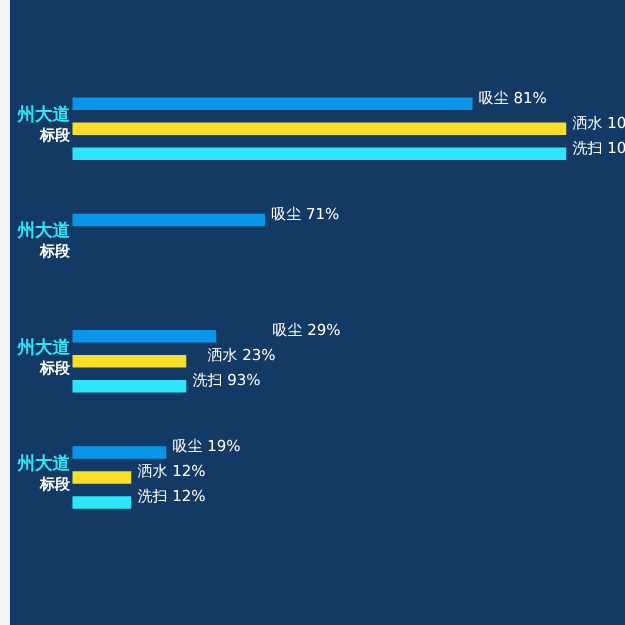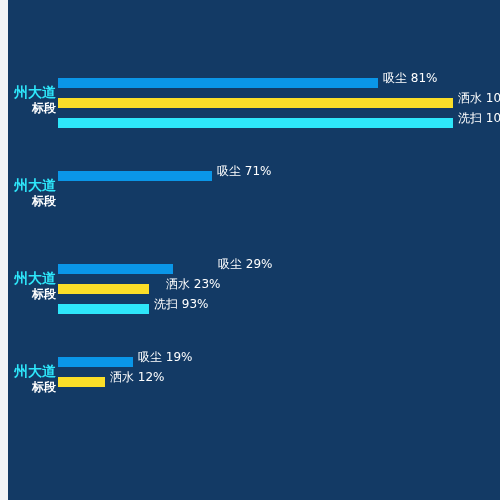--- a/index.html
+++ b/index.html
@@ -165,14 +165,20 @@
           <div class="bar-fill" style="width: 75px; background: rgb(10, 150, 232);"></div>
         </div>
         <div class="bar-value" style="left: 80px; color: rgb(255, 255, 255);">吸尘 19%</div>
       </div>
       <div class="bar-row r1">
         <div class="bar-track">
           <div class="bar-fill" style="width: 47px; background: rgb(250, 222, 40);"></div>
         </div>
         <div class="bar-value" style="left: 52px; color: rgb(255, 255, 255);">洒水 12%</div>
       </div>
+      <div class="bar-row r2">
+        <div class="bar-track">
+          <div class="bar-fill" style="width: 47px; background: rgb(46, 230, 250);"></div>
+        </div>
+        <div class="bar-value" style="left: 52px; color: rgb(255, 255, 255);">洗扫 12%</div>
+      </div>
     </div>
   </div>
 
 </body></html>

